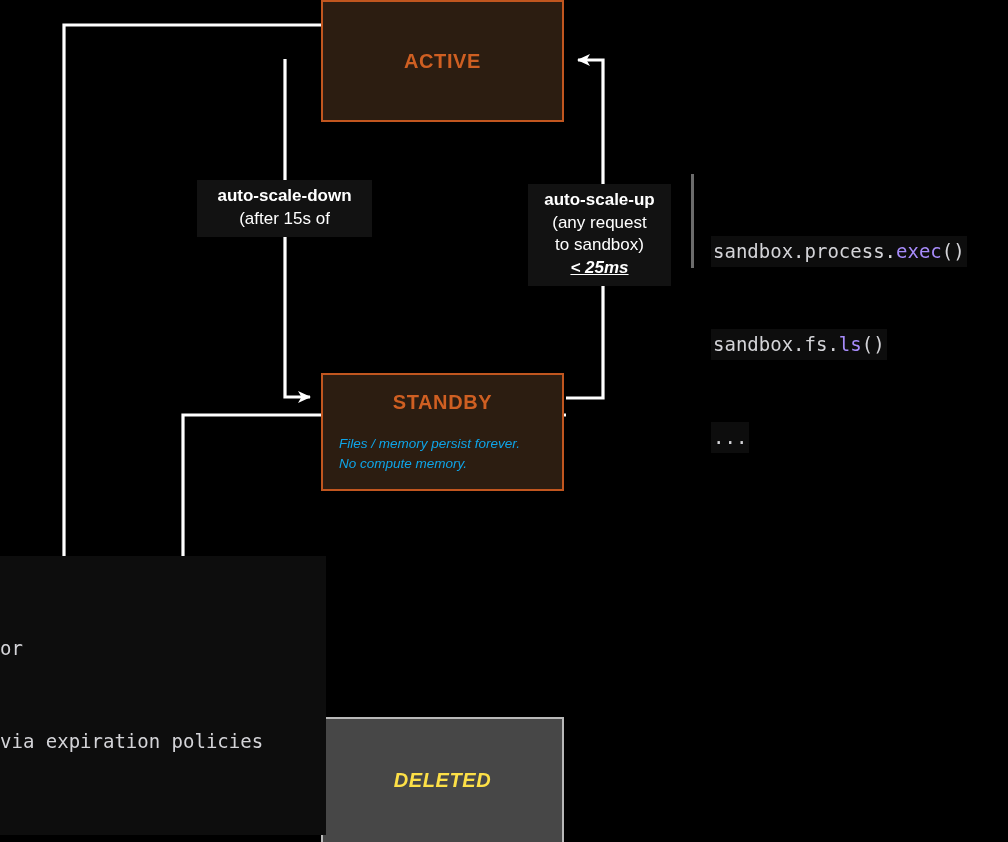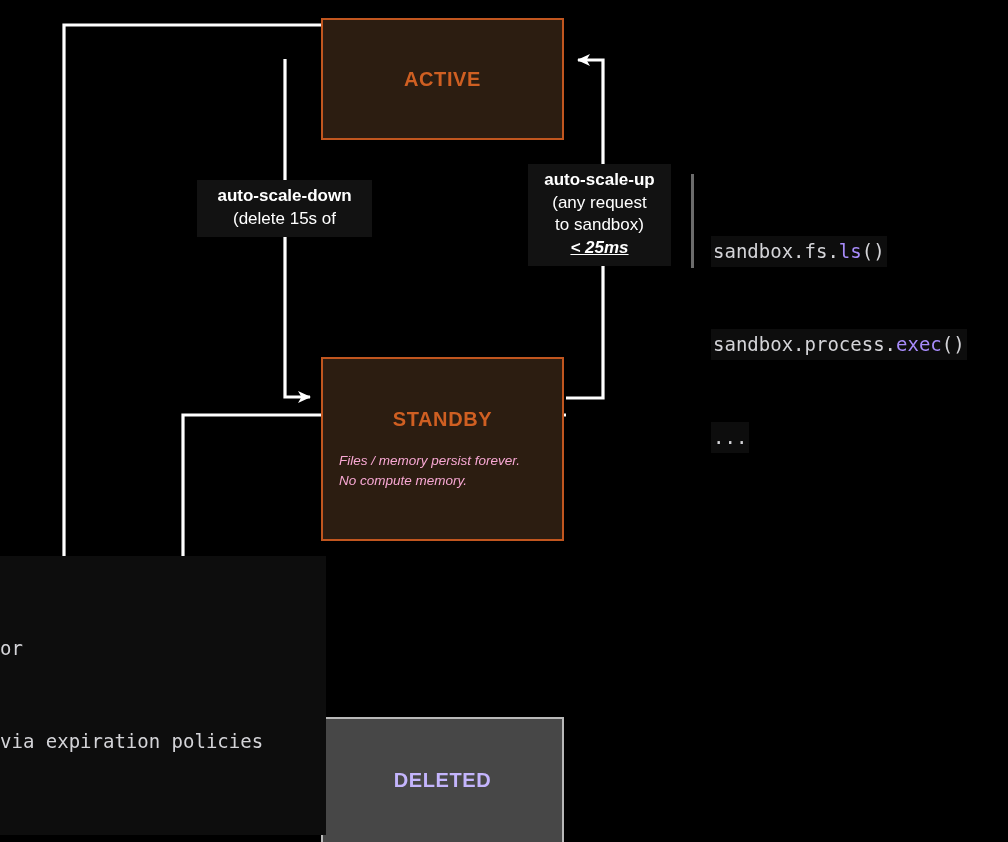--- a/index.html
+++ b/index.html
@@ -52,35 +52,35 @@
     background: #474747;
     border: 2px solid #b9b9b9;
   }
 
   .state-title {
     font-size: 20px;
     font-weight: bold;
     letter-spacing: 0.6px;
   }
   .accent .state-title { color: #cf5f22; }
-  .neutral .state-title { color: #c4b5fd; }
+  .neutral .state-title { color: #fde047; font-style: italic; }
 
   .state-sub {
     margin-top: 20px;
     font-size: 13.5px;
     font-style: italic;
     line-height: 1.42;
-    color: #f9a8d4;
+    color: #0ea5e9;
     align-self: flex-start;
     padding-left: 16px;
     text-align: left;
   }
 
-  #box-active   { left: 321px; top: 18px;   width: 243px; height: 122px; }
-  #box-standby  { left: 321px; top: 357px; width: 243px; height: 184px; }
+  #box-active   { left: 321px; top: 0px;   width: 243px; height: 122px; }
+  #box-standby  { left: 321px; top: 373px; width: 243px; height: 118px; }
   #box-deleted  { left: 321px; top: 717px; width: 243px; height: 127px; }
 
   
   .edge-label {
     position: absolute;
     background: #121212;
     color: #ffffff;
     text-align: center;
     line-height: 1.33;
     font-size: 17px;
@@ -95,21 +95,21 @@
   .edge-label .lbl-line { display: block; white-space: nowrap; }
   .edge-label .lbl-em {
     display: block;
     font-weight: bold;
     font-style: italic;
     white-space: nowrap;
     text-decoration: underline;
   }
 
   #label-scale-down { left: 197px; top: 180px; width: 175px; }
-  #label-scale-up   { left: 528px; top: 164px; width: 143px; }
+  #label-scale-up   { left: 528px; top: 184px; width: 143px; }
 
   
   .code-block {
     position: absolute;
     font-family: "DejaVu Sans Mono", monospace;
     font-size: 19px;
     line-height: 31px;
     color: #d4d4d8;
     white-space: pre;
   }
@@ -178,33 +178,33 @@
       <span>No compute memory.</span>
     </div>
   </div>
 
   <div class="state-box neutral" id="box-deleted">
     <div class="state-title">DELETED</div>
   </div>
 
   <div class="edge-label" id="label-scale-down">
     <span class="lbl-head">auto-scale-down</span>
-    <span class="lbl-line">(delete 15s of</span>
+    <span class="lbl-line">(after 15s of</span>
   </div>
 
   <div class="edge-label" id="label-scale-up">
     <span class="lbl-head">auto-scale-up</span>
     <span class="lbl-line">(any request</span>
     <span class="lbl-line">to sandbox)</span>
     <span class="lbl-em">&lt; 25ms</span>
   </div>
 
   <div class="code-block" id="code-api">
+    <span class="ln"><span>sandbox.process.</span><span class="code-fn">exec</span><span>()</span></span>
     <span class="ln"><span>sandbox.fs.</span><span class="code-fn">ls</span><span>()</span></span>
-    <span class="ln"><span>sandbox.process.</span><span class="code-fn">exec</span><span>()</span></span>
     <span class="ln">...</span>
   </div>
 
   <div class="code-block" id="code-delete">
     <span class="ln">or</span>
     <span class="ln">via expiration policies</span>
   </div>
 
 </div>
 

